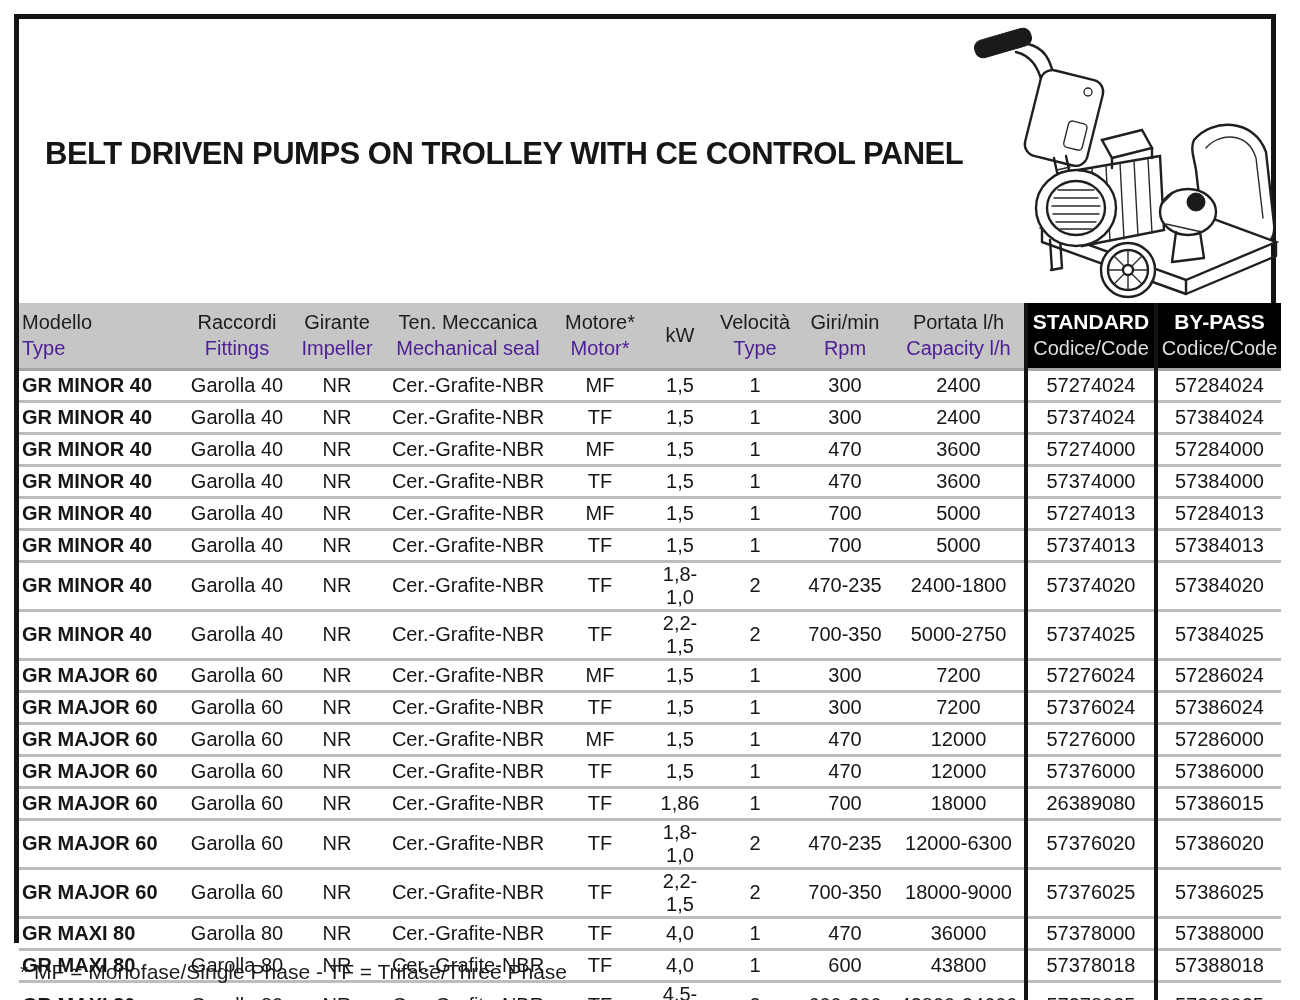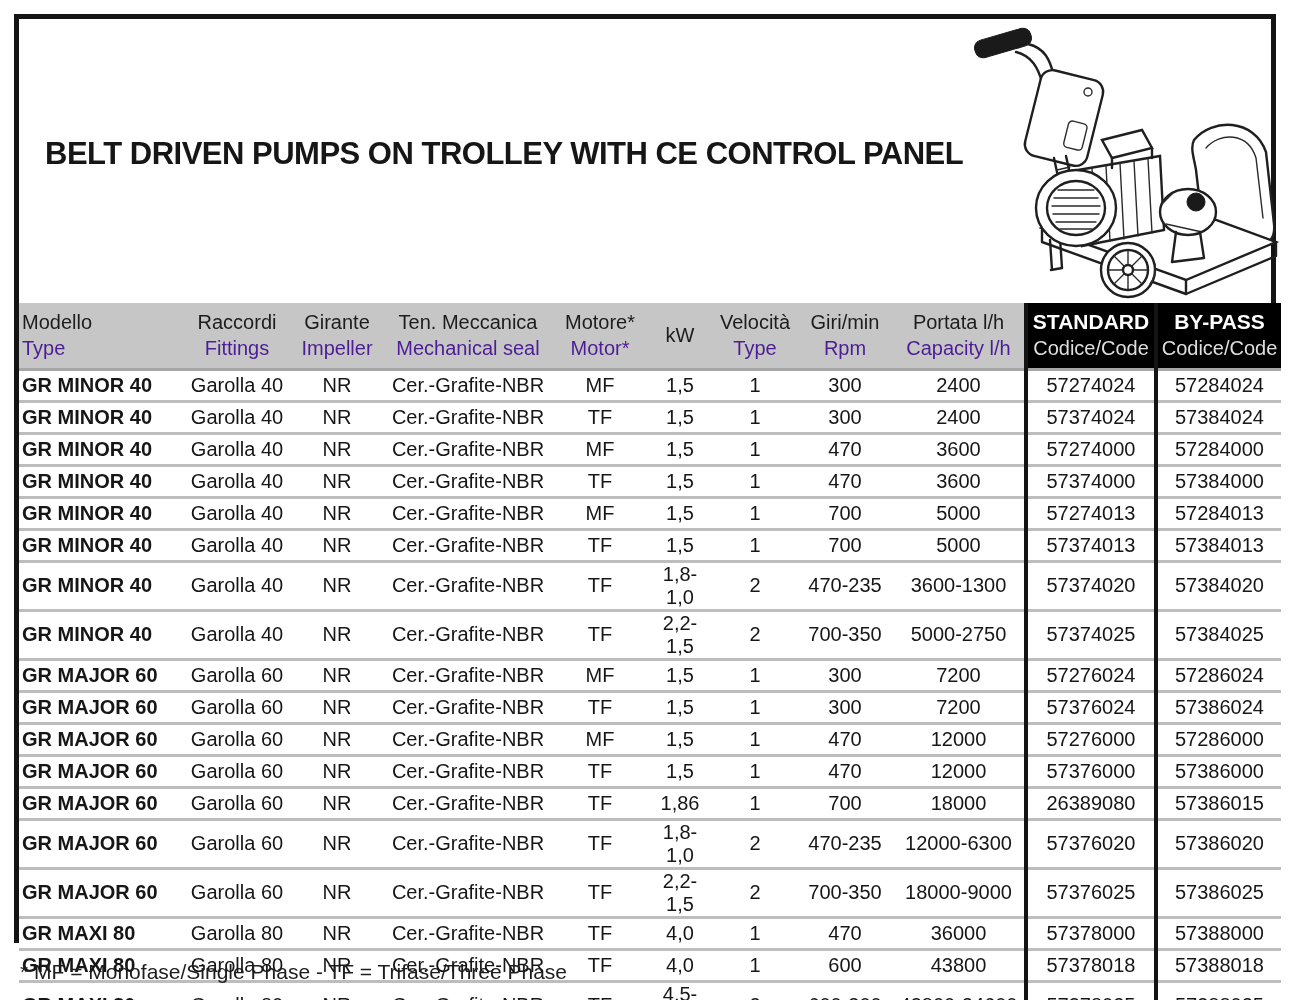--- a/index.html
+++ b/index.html
@@ -256,21 +256,21 @@
         </tr>
         <tr>
           <td class="col0">GR MINOR 40</td>
           <td class="col1">Garolla 40</td>
           <td class="col2">NR</td>
           <td class="col3">Cer.-Grafite-NBR</td>
           <td class="col4">TF</td>
           <td class="col5">1,8-1,0</td>
           <td class="col6">2</td>
           <td class="col7">470-235</td>
-          <td class="col8">3600-1300</td>
+          <td class="col8">2400-1800</td>
           <td class="col9">57374020</td>
           <td class="col10">57384020</td>
         </tr>
         <tr>
           <td class="col0">GR MINOR 40</td>
           <td class="col1">Garolla 40</td>
           <td class="col2">NR</td>
           <td class="col3">Cer.-Grafite-NBR</td>
           <td class="col4">TF</td>
           <td class="col5">2,2-1,5</td>

